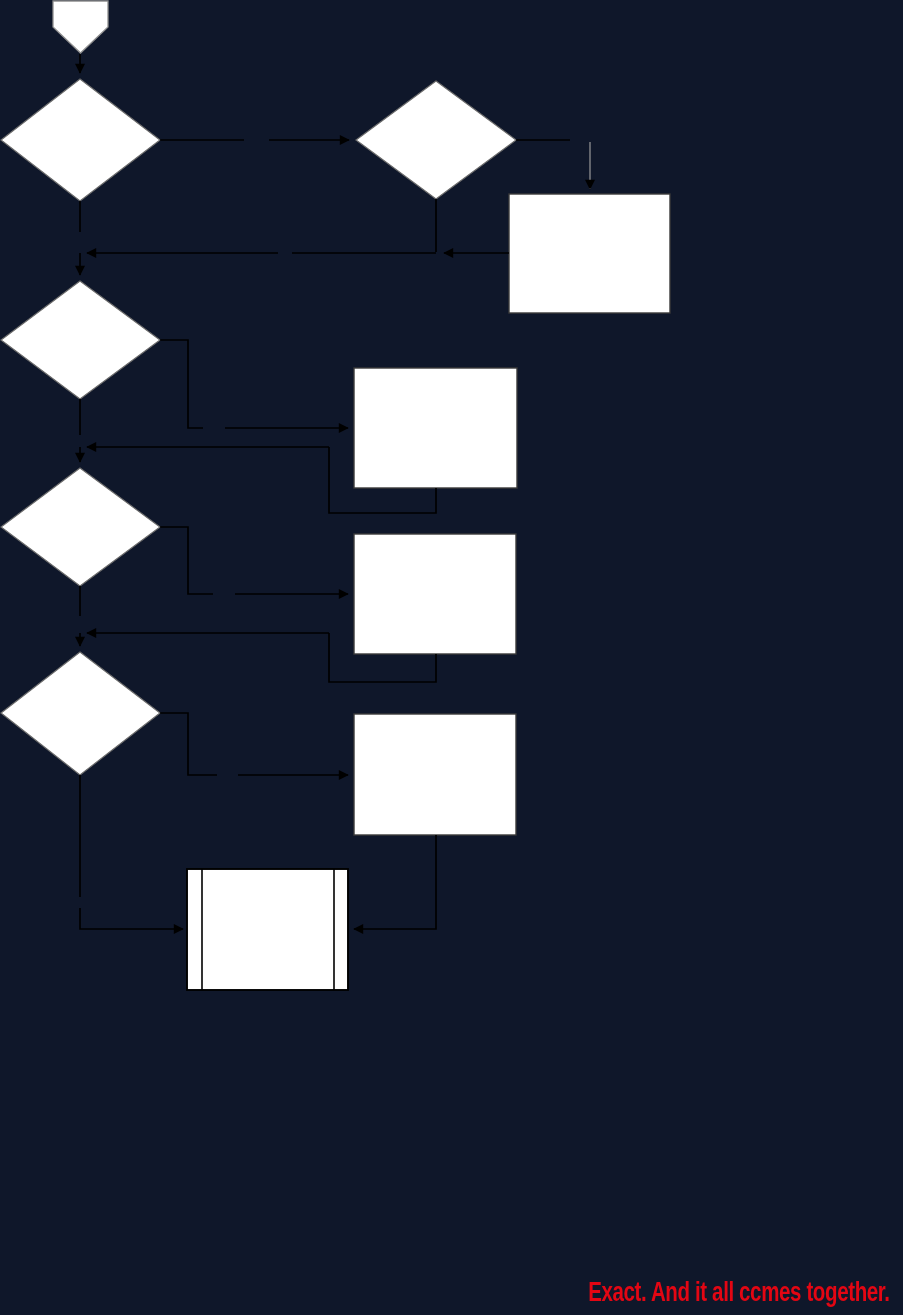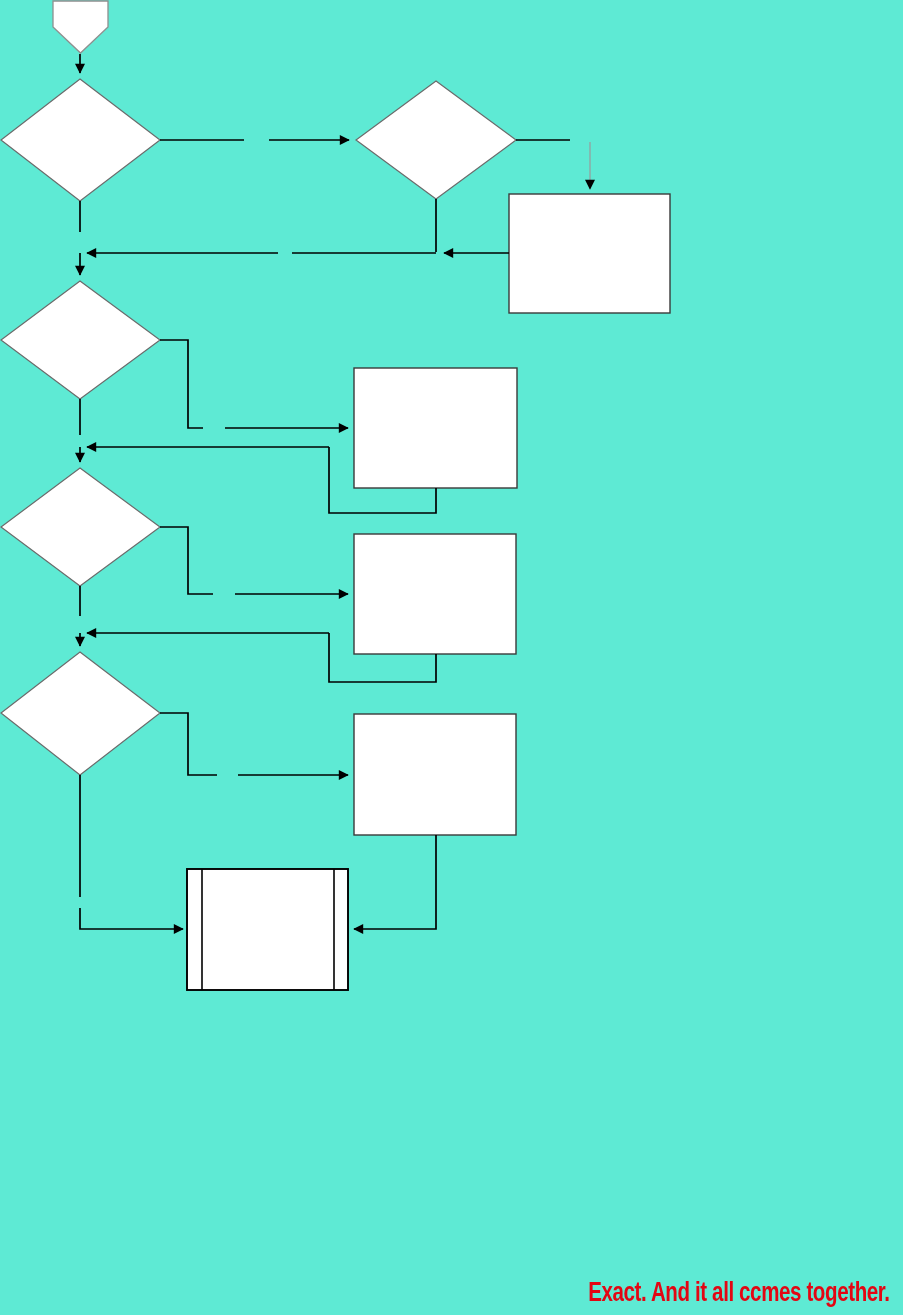--- a/index.html
+++ b/index.html
@@ -4,21 +4,21 @@
 <style>
   html, body {
     margin: 0;
     padding: 0;
     background: #ffffff;
   }
   .page {
     position: relative;
     width: 903px;
     height: 1315px;
-    background: #5eead4;
+    background: #0f172a;
     overflow: hidden;
     font-family: "Liberation Sans", sans-serif;
   }
   .flow-svg {
     position: absolute;
     left: 0;
     top: 0;
     display: block;
   }
   .tagline {

